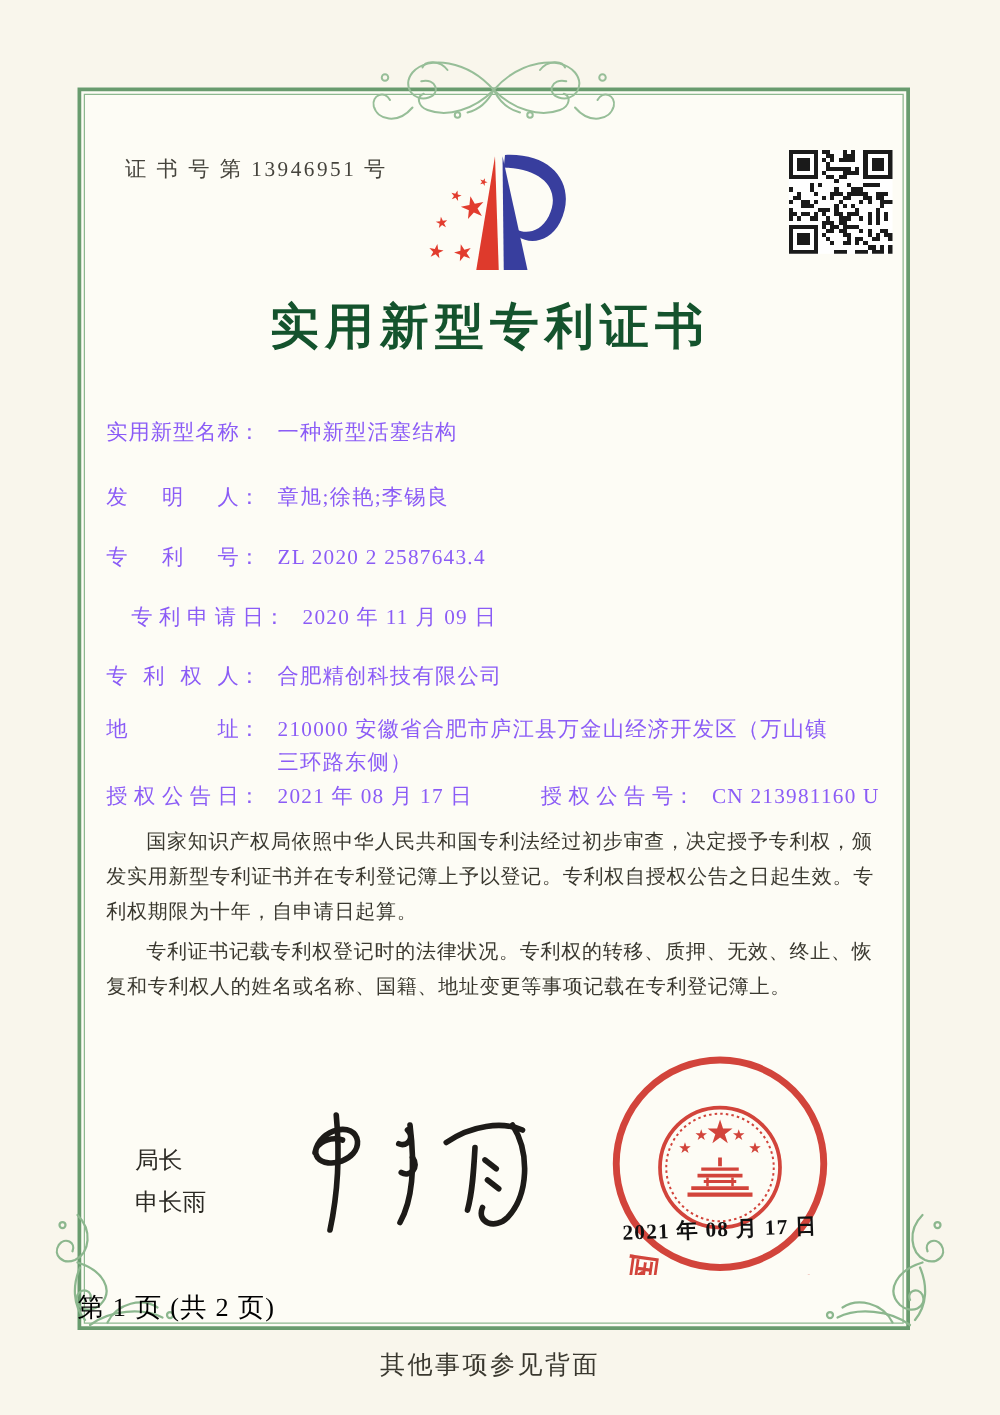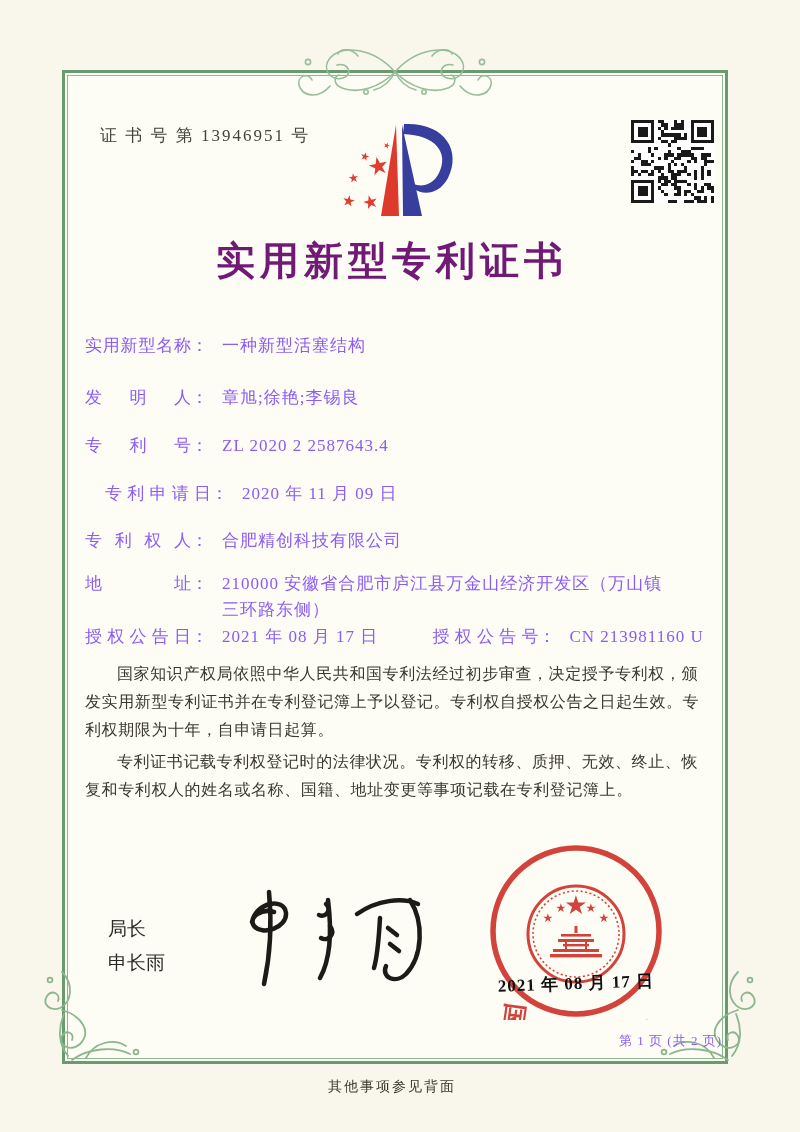--- a/index.html
+++ b/index.html
@@ -6,44 +6,44 @@
   body{background:#f9f6ec;font-family:"Liberation Serif","DejaVu Serif",serif;}
   .page{position:relative;width:800px;height:1132px;background:#f9f6ec;overflow:hidden;}
   .frame{position:absolute;left:62px;top:70px;width:660px;height:988px;
          border:3px solid #699b6e;background:#fdfcf5;}
   .frame-inner{position:absolute;left:2px;top:2px;right:2px;bottom:2px;border:1px solid #8db88f;}
   .content{position:absolute;left:0;top:0;width:800px;height:1132px;z-index:5;padding-left:24px;}
   .cert-no{position:absolute;left:100px;top:124px;font-size:17px;letter-spacing:2px;color:#45433c;}
   .logo{position:absolute;left:336px;top:112px;}
   .qr{position:absolute;left:631px;top:120px;width:83px;height:83px;background:#fff;}
   .title{position:absolute;left:62px;top:234px;width:660px;text-align:center;
-         font-size:39px;font-weight:bold;color:#701a75;letter-spacing:5px;}
+         font-size:39px;font-weight:bold;color:#14532d;letter-spacing:5px;}
   .fields{position:absolute;left:85px;top:333px;width:632px;font-size:17px;color:#8b5cf6;}
   .frow{line-height:26px;}
   .flabel{display:inline-block;width:106px;text-align:justify;text-align-last:justify;vertical-align:top;}
   .fcolon{vertical-align:top;}
   .fvalue{margin-left:14px;display:inline-block;vertical-align:top;letter-spacing:1px;}
   .addr .fvalue{width:455px;}
   .mb26{margin-bottom:26px;} .mb22{margin-bottom:22px;} .mb21{margin-bottom:21px;margin-left:20px;}
   .mb17{margin-bottom:17px;} .mb1{margin-bottom:1px;}
   .grantrow .grp{display:inline-block;}
   .grantrow .grp2{margin-left:50px;}
   .paras{position:absolute;left:85px;top:660px;width:628px;font-size:16px;
          color:#3a382f;line-height:28px;letter-spacing:0.6px;}
   .paras p{margin:0 0 4px 0;text-indent:2em;}
   .signer{position:absolute;left:108px;top:912px;font-size:19px;color:#2c2a24;line-height:34px;
           font-family:"Liberation Sans","DejaVu Sans",sans-serif;}
   .sig{position:absolute;left:222px;top:884px;}
   .seal{position:absolute;left:487px;top:842px;opacity:0.93;}
   .seal-date{position:absolute;left:487px;top:972px;width:178px;text-align:center;
              font-size:17px;font-weight:bold;color:#111;transform:rotate(-2deg);letter-spacing:1px;}
-  .page-ind{position:absolute;left:62px;top:1032px;width:660px;text-align:right;
-            font-size:13px;color:#8b5cf6;letter-spacing:1px;}
+  .page-ind{position:absolute;left:62px;top:1032px;width:660px;text-align:left;
+            font-size:21px;color:#000000;letter-spacing:1px;}
   .back-note{position:absolute;left:62px;top:1078px;width:660px;text-align:center;
-             font-size:14px;color:#3a382f;letter-spacing:2px;font-family:Liberation Serif, serif;}
+             font-size:20px;color:#3a382f;letter-spacing:2px;font-family:Liberation Serif, serif;}
   .orn{position:absolute;}
 </style>
 </head>
 <body>
 
 <div class="page">
 
   <div class="frame">
     <div class="frame-inner"></div>
   </div>

